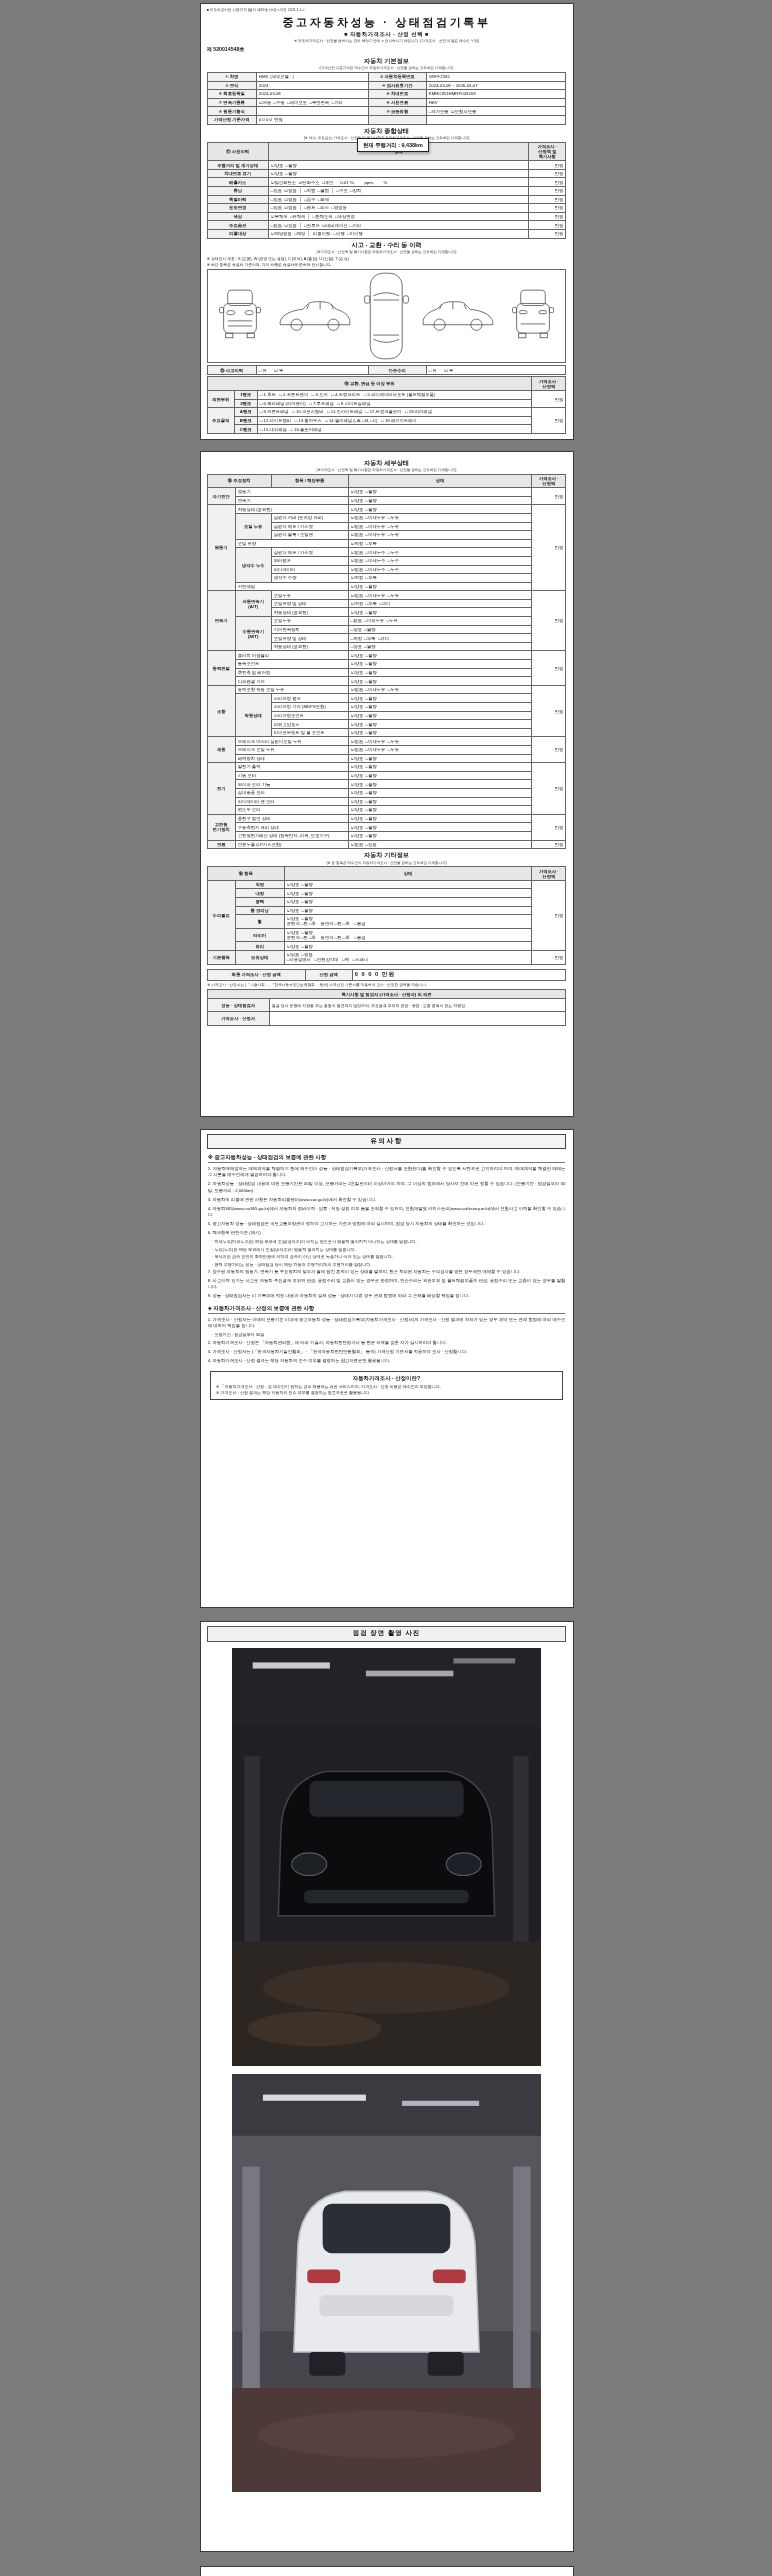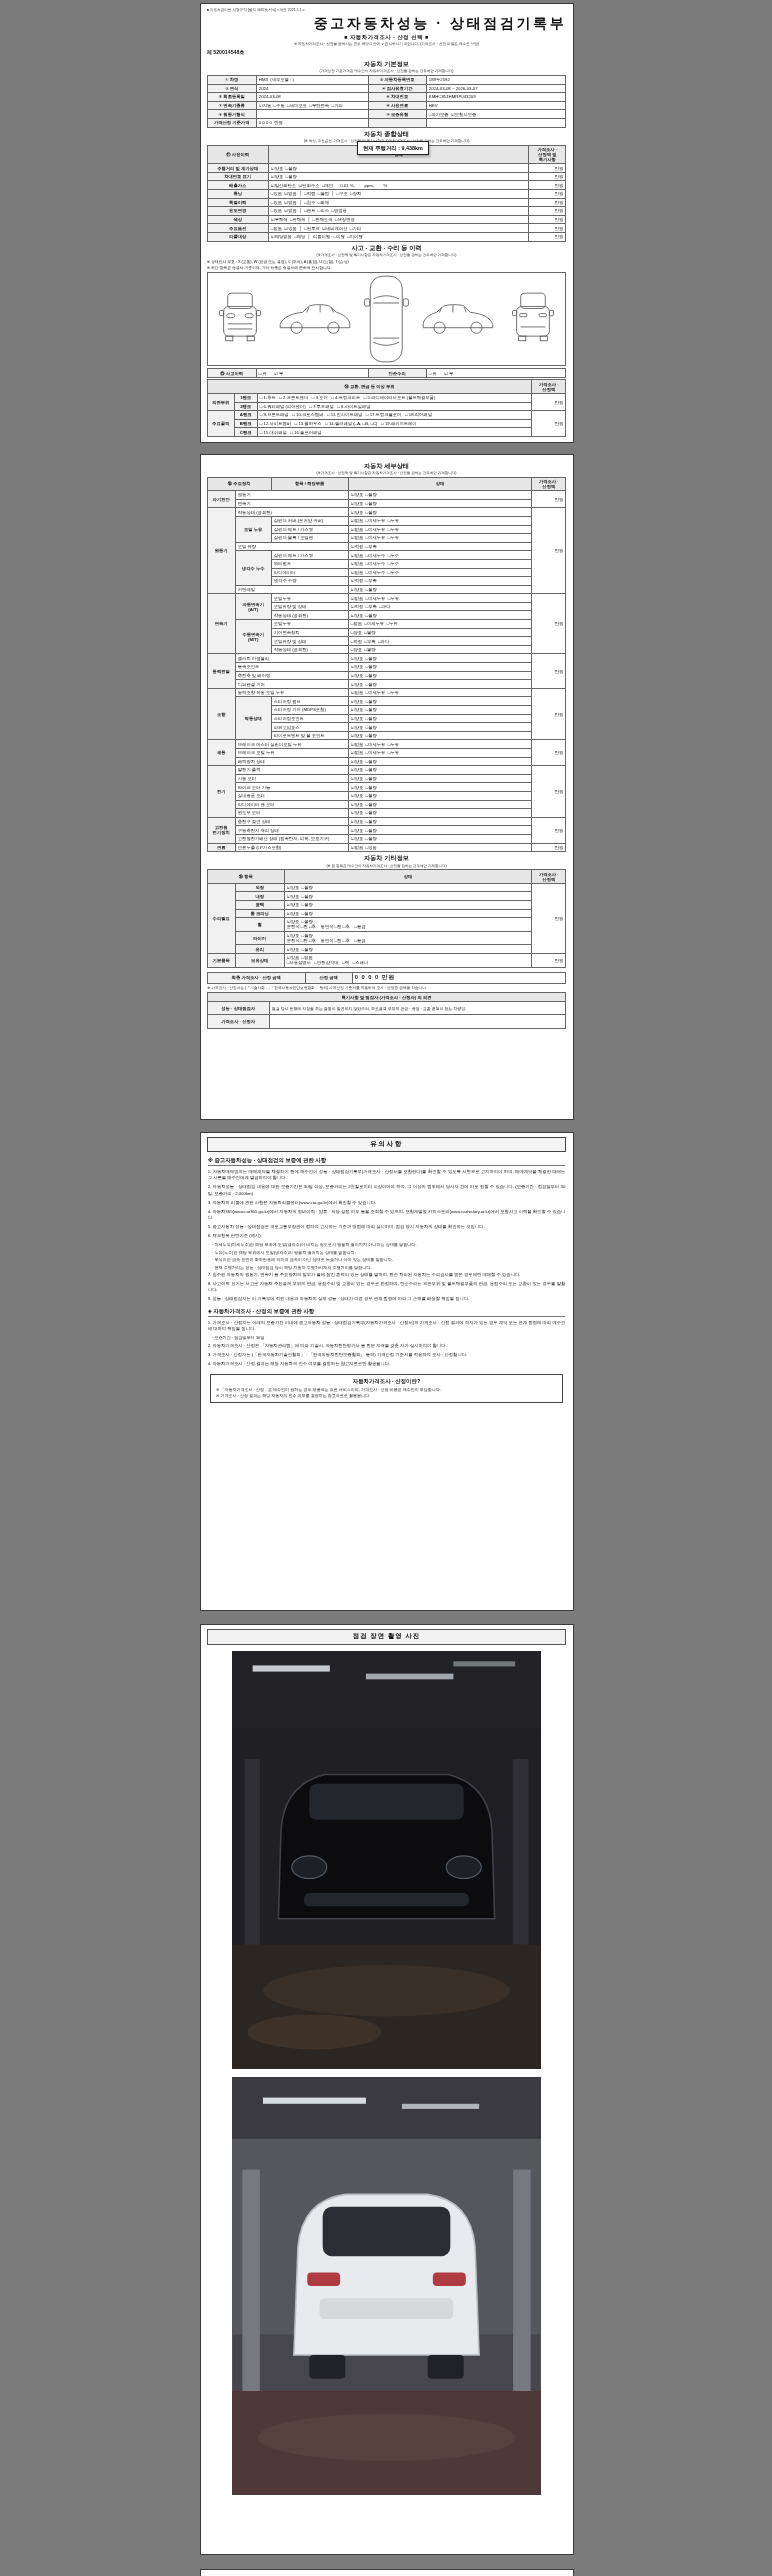--- a/index.html
+++ b/index.html
@@ -10,21 +10,21 @@
     font-family:"Liberation Sans","DejaVu Sans",sans-serif;
     color:#111;
     padding-top:3.1px;
   }
   .page{
     width:374px;margin:0 auto;background:#fff;border:0.5px solid #3a3a3a;
     padding:4.1px 6.2px 5.2px;position:relative;
   }
   .gap22{height:11.3px;} .gap25{height:13px;} .gap28{height:14.4px;}
   .topbar{font-size:3.6px;color:#333;margin-bottom:1.5px;}
-  .main-title{text-align:right;font-weight:bold;font-size:14px;letter-spacing:2.6px;padding:1px 0 1.5px;}
+  .main-title{text-align:center;font-weight:bold;font-size:11px;letter-spacing:2.6px;padding:1px 0 1.5px;}
   .sub-title{text-align:center;font-weight:bold;font-size:5.4px;letter-spacing:0.5px;}
   .sub-note{text-align:center;font-size:3.6px;color:#222;padding:1px 0 2.1px;}
   .doc-no{font-weight:bold;font-size:5.2px;padding:0.5px 0 2.1px;}
   .sec-title{text-align:center;font-weight:bold;font-size:6.2px;padding:2.1px 0 0;}
   .sec-note{text-align:center;font-size:3.5px;color:#222;padding:0.5px 0 1.5px;}
   table{border-collapse:collapse;width:100%;table-layout:fixed;}
   th,td{border:0.5px solid #666;font-size:4.3px;padding:1.3px 2.1px;vertical-align:middle;word-break:keep-all;}
   th{background:#f1f1f1;font-weight:bold;text-align:center;}
   thead th{background:#e7e7e7;}
   td{text-align:left;}

